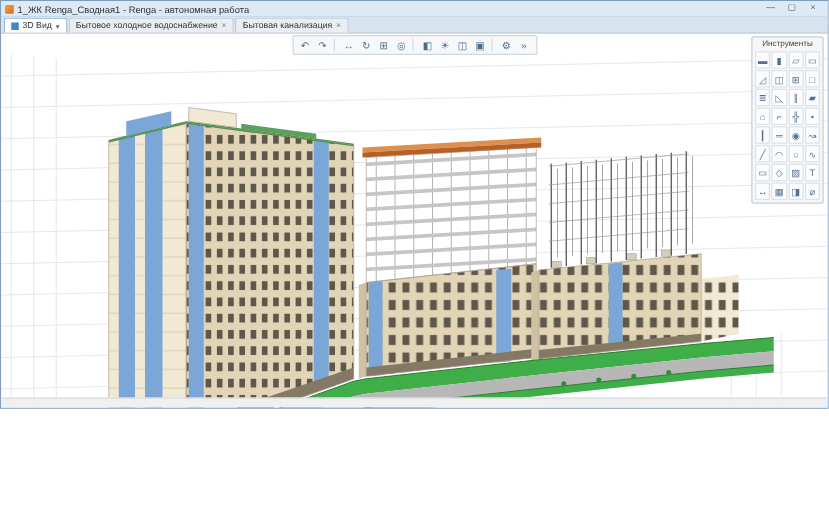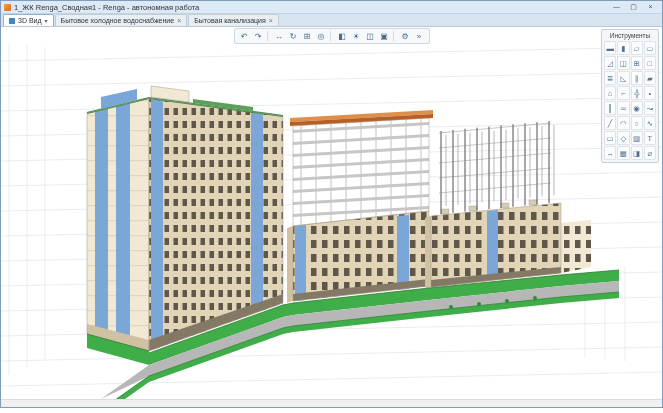--- a/index.html
+++ b/index.html
@@ -1,18 +1,18 @@
 <!DOCTYPE html>
 <html style="--titlebar-bg: #dce9f6; --accent-blue: #3f87c9; --facade-beige: #e2d4b6; --facade-cream: #f2e9d4; --glass-blue: #7aa7d8; --window-dark: #5f574a; --roof-orange: #b85f26; --concrete: #c6c6c6; --grass: #3fae49; --road: #b7b7b7; --grid-line: #dadfe5;"><head>
 <meta charset="utf-8">
 <style>
   *{box-sizing:border-box;margin:0;padding:0}
   html,body{width:663px;height:413px;overflow:hidden}
   body{font-family:"Liberation Sans",sans-serif;background:#fff}
-  .app{position:relative;width:663px;height:408px;border:1px solid #7f9db9;display:flex;flex-direction:column;background:#fff}
+  .app{position:relative;width:663px;height:327px;border:1px solid #7f9db9;display:flex;flex-direction:column;background:#fff}
 
   .titlebar{height:13px;background:var(--titlebar-bg,#dce9f6);display:flex;align-items:center;padding:0 3px;gap:3px;border-bottom:1px solid #c3d3e4;flex:0 0 13px}
   .app-icon{width:7px;height:7px;border-radius:1px;background:linear-gradient(135deg,#f6a13c,#e06a1f);flex:0 0 7px}
   .title{font-size:7.5px;color:#333;white-space:nowrap}
   .win-controls{margin-left:auto;display:flex}
   .wc{width:17px;text-align:center;font-size:7px;color:#555;line-height:12px;cursor:default}
 
   .tabbar{height:13px;background:#d7e4f0;display:flex;align-items:flex-end;padding-left:2px;border-bottom:1px solid #b9c8d6;gap:1px;flex:0 0 13px}
   .tab{height:12px;display:flex;align-items:center;gap:3px;padding:0 5px;font-size:7px;color:#333;background:#e9eef3;border:1px solid #c2cdd8;border-bottom:none;border-radius:2px 2px 0 0;white-space:nowrap}
   .tab.active{background:#fff;border-color:#8fb3d4}

